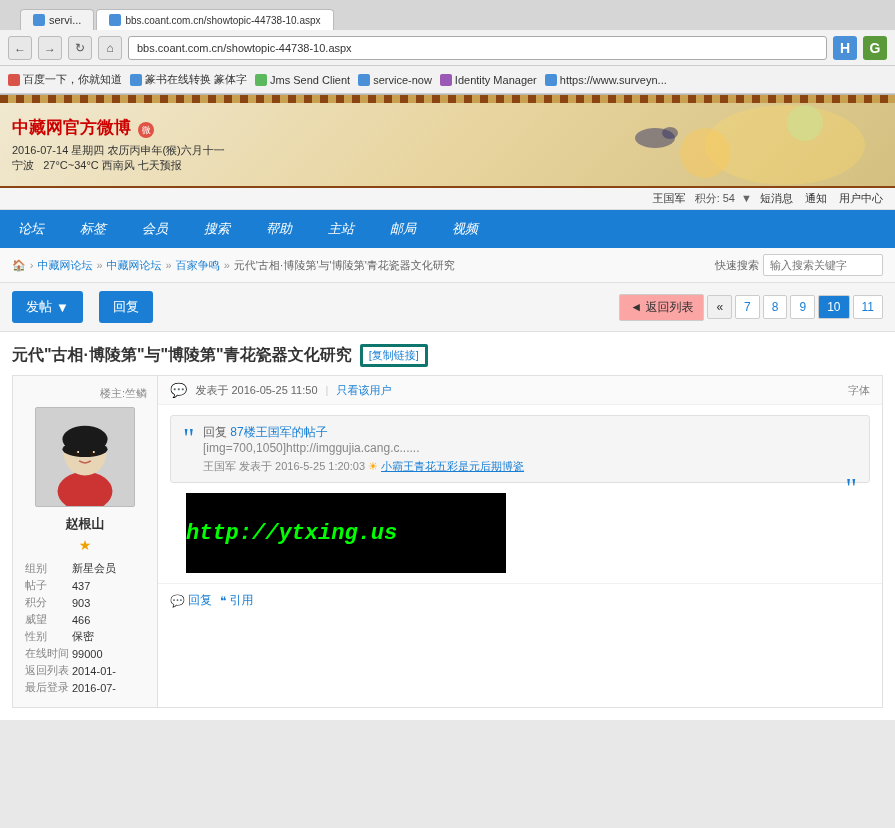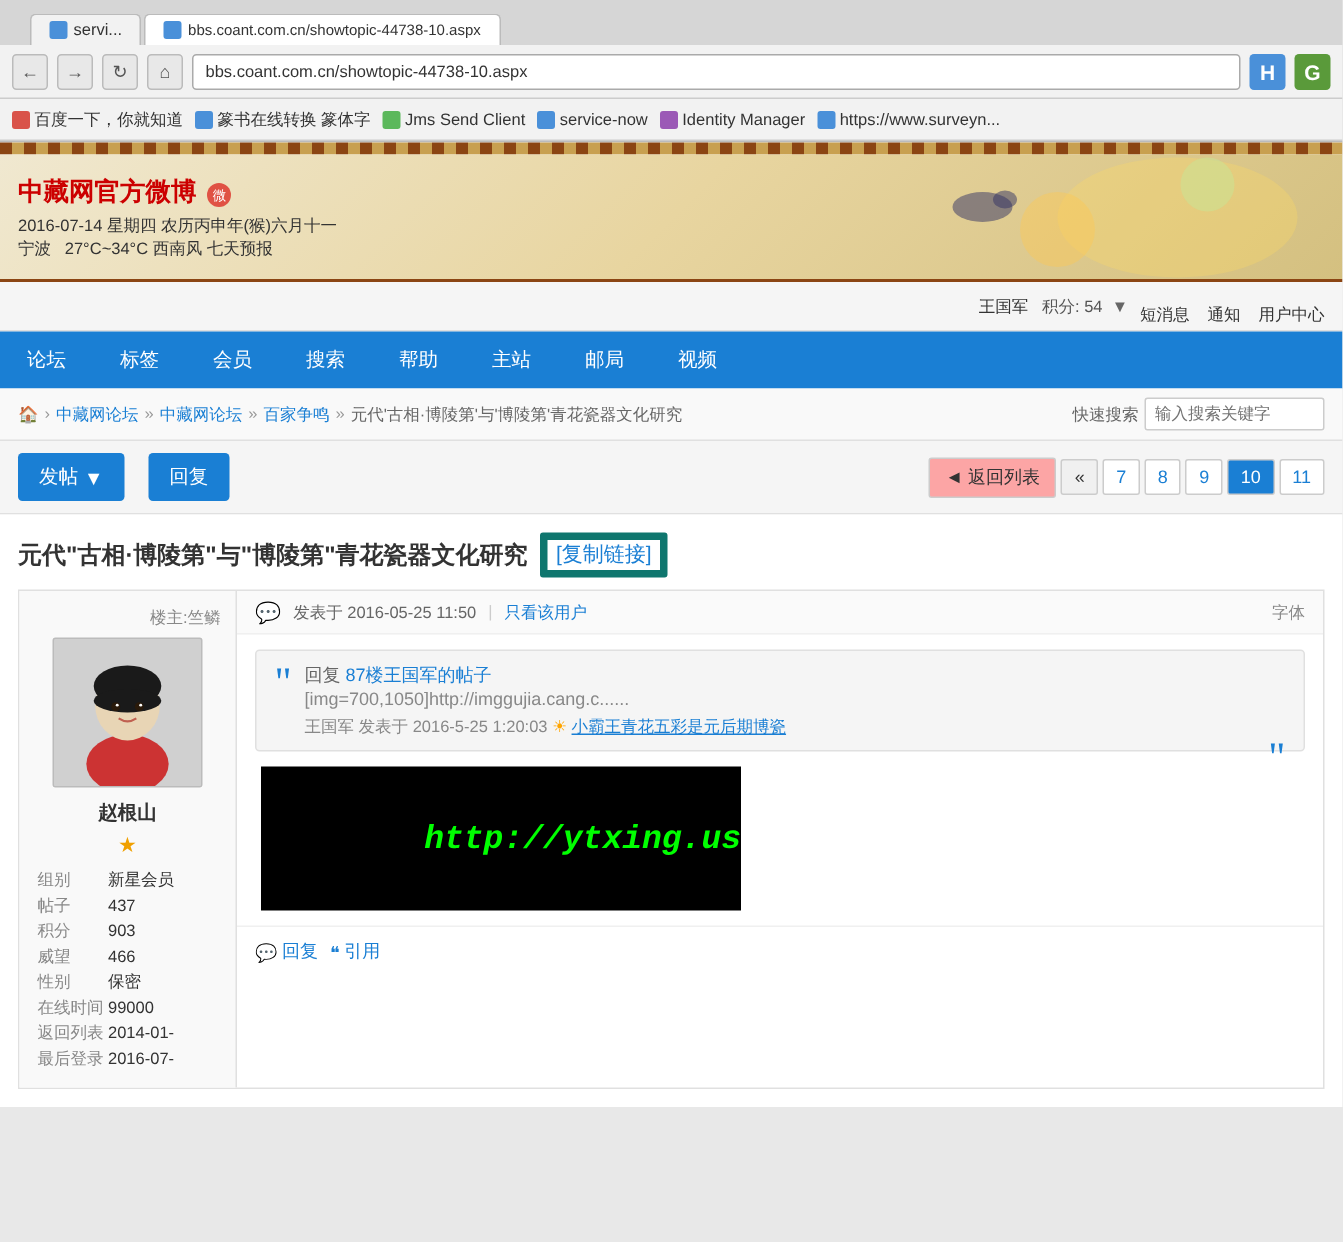--- a/index.html
+++ b/index.html
@@ -28,27 +28,27 @@
 
     
     .site-header { background: linear-gradient(135deg, #f0e8d0 0%, #e8d5a0 50%, #d4c080 100%); height: 85px; position: relative; border-bottom: 2px solid #8B4513; overflow: hidden; display: flex; align-items: center; padding: 8px 12px; }
     .site-logo-area { display: flex; flex-direction: column; z-index: 2; }
     .weibo-icon { display: inline-block; width: 16px; height: 16px; background: #e05244; border-radius: 50%; color: white; font-size: 9px; text-align: center; line-height: 16px; margin-left: 4px; vertical-align: middle; }
     .header-date { font-size: 11px; color: #333; margin-top: 4px; }
     .header-weather { font-size: 11px; color: #333; }
 
     
     .user-bar { background: #f5f5f5; border-bottom: 1px solid #ddd; padding: 3px 12px; display: flex; align-items: center; justify-content: flex-end; gap: 8px; font-size: 11px; color: #666; }
-    .user-bar-links { display: flex; gap: 12px; align-items: flex-start; margin-top: 11px; }
+    .user-bar-links { display: flex; gap: 12px; align-items: flex-start; }
     .user-link { color: #333; text-decoration: none; cursor: pointer; }
     .user-score { color: #555; }
 
     
     .main-nav { background: #1a7fd4; padding: 0; display: flex; align-items: center; }
-    .nav-item { color: white; padding: 10px 18px; cursor: pointer; font-size: 13px; display: flex; align-items: center; gap: 4px; }
+    .nav-item { color: white; padding: 10px 18px; cursor: pointer; font-size: 13px; display: flex; align-items: center; gap: 4px; font-style: italic; }
 
     
     .breadcrumb-bar { background: #f9f9f9; border-bottom: 1px solid #e0e0e0; padding: 6px 12px; display: flex; align-items: center; gap: 4px; font-size: 11px; color: #666; }
     .breadcrumb-home { color: #1a7fd4; cursor: pointer; }
     .breadcrumb-sep { color: #999; }
     .search-box-area { margin-left: auto; display: flex; align-items: center; gap: 4px; }
     .search-input { width: 120px; height: 22px; border: 1px solid #ccc; border-radius: 2px; padding: 0 6px; font-size: 11px; }
 
     
     .action-bar { background: #f5f5f5; border-bottom: 1px solid #e0e0e0; padding: 8px 12px; display: flex; align-items: center; justify-content: space-between; }
@@ -56,21 +56,21 @@
     .btn-reply { background: #1a7fd4; color: white; border: none; padding: 7px 14px; border-radius: 3px; cursor: pointer; font-size: 13px; margin-left: 8px; }
     .btn-post-wrap { display: flex; }
     .pagination { display: flex; align-items: center; gap: 3px; }
     .page-nav-btn { background: #f0f0f0; border: 1px solid #ccc; padding: 4px 8px; cursor: pointer; font-size: 12px; color: #333; border-radius: 2px; }
     .page-num { background: white; border: 1px solid #ccc; padding: 4px 8px; cursor: pointer; font-size: 12px; color: #1a7fd4; border-radius: 2px; }
     .back-list { background: #fca5a5; border: 1px solid #ccc; padding: 4px 10px; cursor: pointer; font-size: 12px; color: #333; border-radius: 2px; }
 
     
     .post-container { padding: 12px; background: #fff; }
     .post-title { font-size: 16px; font-weight: bold; color: #333; margin-bottom: 8px; display: flex; align-items: center; gap: 8px; }
-    .copy-link-btn { font-size: 14px; color: #1a7fd4; border: 5px solid #0f766e; padding: 1px 6px; border-radius: 2px; cursor: pointer; background: white; }
+    .copy-link-btn { font-size: 11px; color: #1a7fd4; border: 3px solid #0f766e; padding: 1px 6px; border-radius: 2px; cursor: pointer; background: white; }
 
     
     .post-layout { display: flex; gap: 0; border: 1px solid #e0e0e0; }
     .user-sidebar { width: 145px; min-width: 145px; background: #f9f9f9; border-right: 1px solid #e0e0e0; padding: 10px; display: flex; flex-direction: column; align-items: center; }
     .post-content-area { flex: 1; padding: 0; }
 
     .user-floor { font-size: 11px; color: #888; text-align: right; width: 100%; margin-bottom: 6px; }
     .user-avatar { width: 100px; height: 100px; background: #c8c8c8; border: 1px solid #bbb; border-radius: 2px; display: flex; align-items: center; justify-content: center; margin-bottom: 8px; overflow: hidden; }
 
     .user-name { font-size: 13px; color: #333; font-weight: bold; margin-bottom: 4px; }
@@ -90,21 +90,21 @@
     .quote-block { background: #f5f5f5; border: 1px solid #e0e0e0; border-radius: 3px; margin: 10px 12px; padding: 8px 12px; font-size: 12px; color: #666; }
     .quote-marks-open { font-size: 28px; color: #1a7fd4; line-height: 1; float: left; margin-right: 6px; font-family: Georgia, serif; }
     .quote-marks-close { font-size: 28px; color: #1a7fd4; line-height: 1; float: right; font-family: Georgia, serif; }
     .quote-link { color: #1a7fd4; cursor: pointer; }
     .quote-text { margin: 0 20px; }
     .img-placeholder-text { color: #888; font-size: 12px; }
     .quote-reply-text { color: #888; font-size: 11px; margin-top: 4px; }
     .reply-link { color: #1a7fd4; text-decoration: underline; cursor: pointer; }
 
     
-    .black-banner { background: #000; width: 320px; height: 96px; margin: 10px 16px; display: flex; align-items: center; justify-content: flex-end; }
+    .black-banner { background: #000; width: 320px; height: 80px; margin: 10px 28px; display: flex; align-items: center; justify-content: flex-start; }
     .banner-url-text { color: #00ff00; font-size: 22px; font-family: 'Courier New', monospace; font-style: italic; font-weight: bold; }
 
     
     .post-footer { padding: 8px 12px; border-top: 1px solid #f0f0f0; display: flex; align-items: center; gap: 8px; }
     .footer-btn { font-size: 12px; color: #1a7fd4; cursor: pointer; display: flex; align-items: center; gap: 3px; }
 
     
     .deco-border { height: 8px; background: repeating-linear-gradient(90deg, #8B4513 0px, #8B4513 8px, #c8a050 8px, #c8a050 16px, #8B4513 16px); }
   </style>
 </head>

